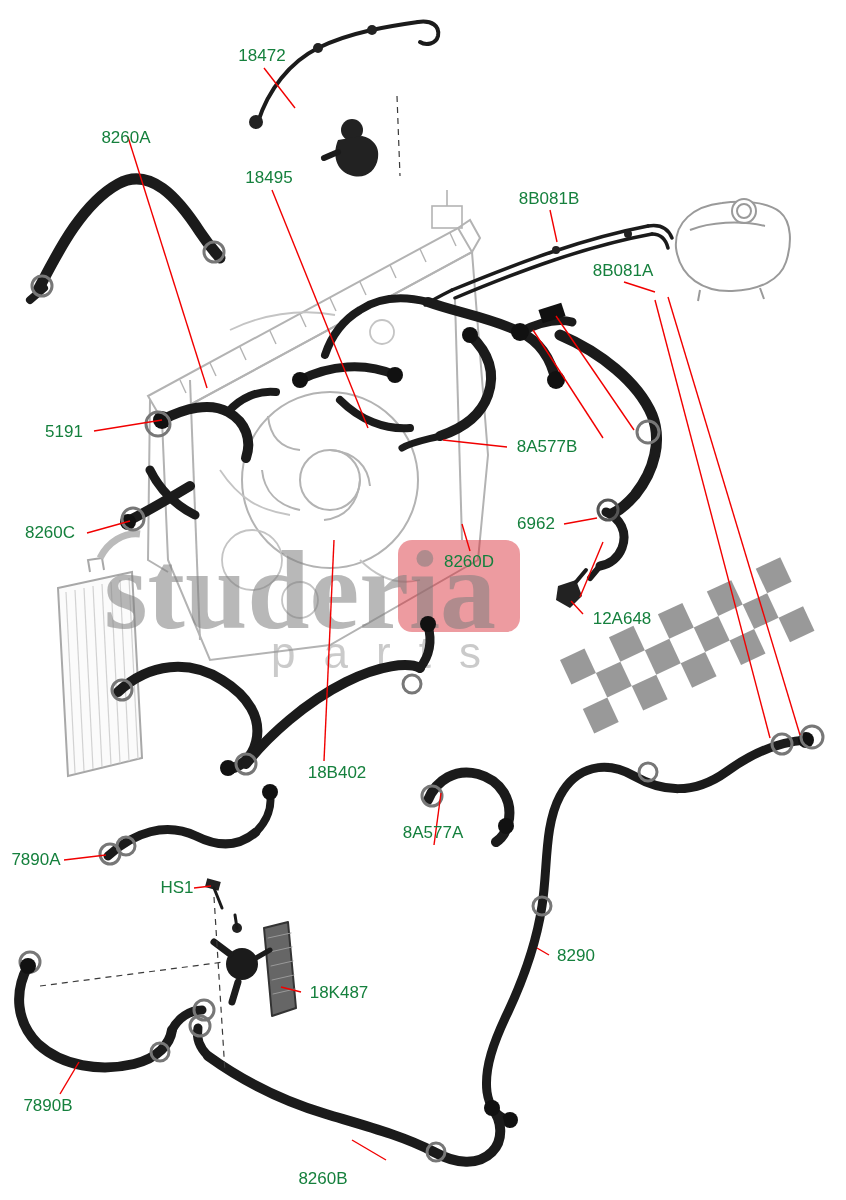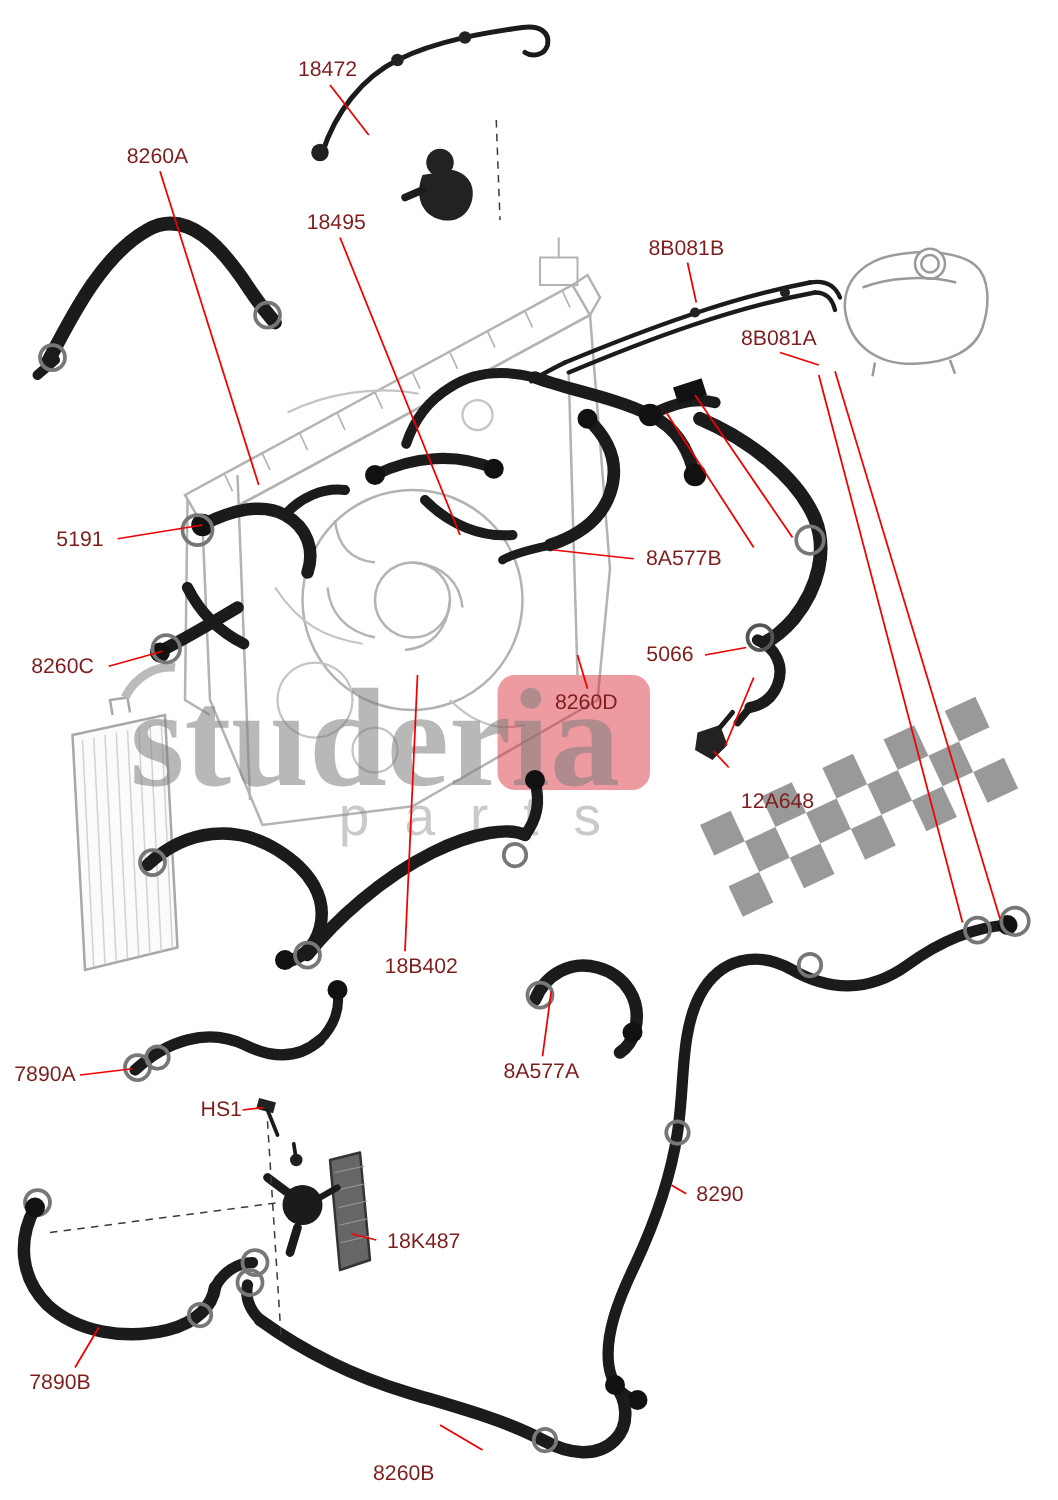--- a/index.html
+++ b/index.html
@@ -7,21 +7,21 @@
     position:relative;
     width:846px;height:1200px;
     background:#ffffff;
     font-family:"Liberation Sans", sans-serif;
     overflow:hidden;
   }
   #stage svg{position:absolute;left:0;top:0;}
   .part-label{
     position:absolute;
     transform:translate(-50%,-50%);
-    color:#7f1d1d;
+    color:#15803d;
     font-size:17px;
     font-family:"Liberation Sans", sans-serif;
     white-space:nowrap;
     cursor:pointer;
     z-index:5;
     background:rgba(255,255,255,0.0);
     text-align:right;
   }
 </style>
 </head>
@@ -294,32 +294,32 @@
     <line x1="64" y1="860" x2="106" y2="855"></line>
     <line x1="194" y1="888" x2="211" y2="886"></line>
     <line x1="301" y1="992" x2="281" y2="987"></line>
     <line x1="549" y1="955" x2="537" y2="948"></line>
     <line x1="60" y1="1094" x2="79" y2="1062"></line>
     <line x1="352" y1="1140" x2="386" y2="1160"></line>
   </g>
 </svg>
 
   <span class="part-label" style="left:262px;top:56px">18472</span>
-  <span class="part-label" style="left:126px;top:125px">8260A</span>
+  <span class="part-label" style="left:126px;top:138px">8260A</span>
   <span class="part-label" style="left:269px;top:178px">18495</span>
   <span class="part-label" style="left:549px;top:199px">8B081B</span>
   <span class="part-label" style="left:623px;top:271px">8B081A</span>
   <span class="part-label" style="left:64px;top:432px">5191</span>
   <span class="part-label" style="left:547px;top:447px">8A577B</span>
   <span class="part-label" style="left:50px;top:533px">8260C</span>
-  <span class="part-label" style="left:536px;top:524px">5066</span>
+  <span class="part-label" style="left:536px;top:524px">6962</span>
   <span class="part-label" style="left:469px;top:562px">8260D</span>
-  <span class="part-label" style="left:622px;top:641px">12A648</span>
+  <span class="part-label" style="left:622px;top:619px">12A648</span>
   <span class="part-label" style="left:337px;top:773px">18B402</span>
-  <span class="part-label" style="left:433px;top:857px">8A577A</span>
+  <span class="part-label" style="left:433px;top:833px">8A577A</span>
   <span class="part-label" style="left:36px;top:860px">7890A</span>
   <span class="part-label" style="left:177px;top:888px">HS1</span>
   <span class="part-label" style="left:339px;top:993px">18K487</span>
   <span class="part-label" style="left:576px;top:956px">8290</span>
   <span class="part-label" style="left:48px;top:1106px">7890B</span>
   <span class="part-label" style="left:323px;top:1179px">8260B</span>
 
 </div>
 
 </body></html>

